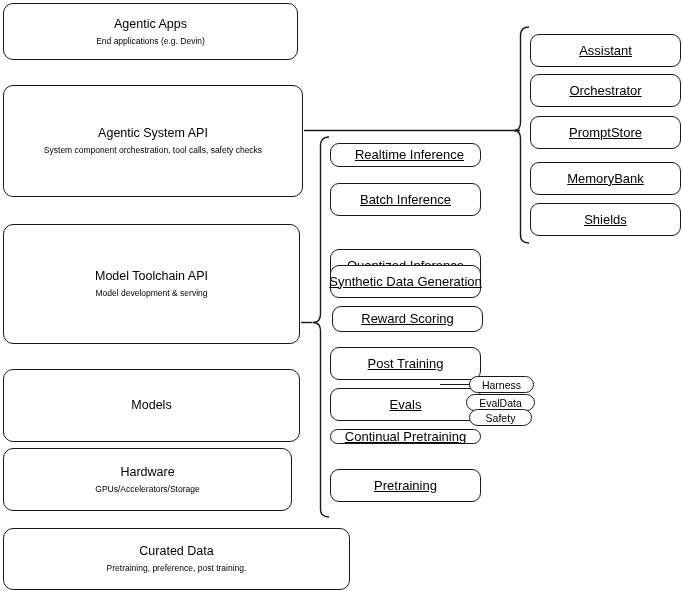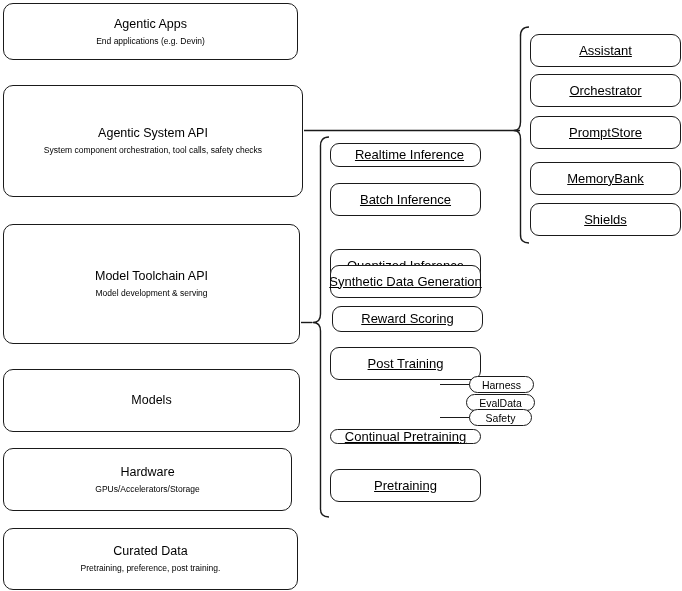--- a/index.html
+++ b/index.html
@@ -115,30 +115,30 @@
   <div class="layer-box" style="left:3px; top:85px; width:300px; height:112px;">
     <div class="layer-title">Agentic System API</div>
     <div class="layer-sub">System component orchestration, tool calls, safety checks</div>
   </div>
 
   <div class="layer-box" style="left:3px; top:224px; width:297px; height:120px;">
     <div class="layer-title">Model Toolchain API</div>
     <div class="layer-sub">Model development &amp; serving</div>
   </div>
 
-  <div class="layer-box" style="left:3px; top:369px; width:297px; height:63px;">
+  <div class="layer-box" style="left:3px; top:369px; width:297px; height:73px;">
     <div class="layer-title">Models</div>
   </div>
 
   <div class="layer-box" style="left:3px; top:448px; width:289px; height:63px;">
     <div class="layer-title">Hardware</div>
     <div class="layer-sub">GPUs/Accelerators/Storage</div>
   </div>
 
-  <div class="layer-box" style="left:3px; top:528px; width:295px; height:62px;">
+  <div class="layer-box" style="left:3px; top:528px; width:347px; height:62px;">
     <div class="layer-title">Curated Data</div>
     <div class="layer-sub">Pretraining, preference, post training.</div>
   </div>
 
   <div class="cap-box" style="left:330px; top:143px; width:151px; height:24px;padding-left:8px;">
     <span class="cap-label">Realtime Inference</span>
   </div>
   <div class="cap-box" style="left:330px; top:183px; width:151px; height:33px;">
     <span class="cap-label">Batch Inference</span>
   </div>
@@ -146,20 +146,23 @@
     <span class="cap-label">Quantized Inference</span>
   </div>
   <div class="cap-box" style="left:330px; top:265px; width:151px; height:33px;">
     <span class="cap-label">Synthetic Data Generation</span>
   </div>
   <div class="cap-box" style="left:332px; top:306px; width:151px; height:26px;">
     <span class="cap-label">Reward Scoring</span>
   </div>
   <div class="cap-box" style="left:330px; top:347px; width:151px; height:33px;">
     <span class="cap-label">Post Training</span>
+  </div>
+  <div class="cap-box" style="left:330px; top:388px; width:151px; height:33px;">
+    <span class="cap-label">Evals</span>
   </div>
   <div class="cap-box" style="left:330px; top:429px; width:151px; height:15px;">
     <span class="cap-label">Continual Pretraining</span>
   </div>
   <div class="cap-box" style="left:330px; top:469px; width:151px; height:33px;">
     <span class="cap-label">Pretraining</span>
   </div>
 
   <div class="pill" style="left:469px; top:376px; width:65px; height:17px;">
     <span class="pill-label">Harness</span>

